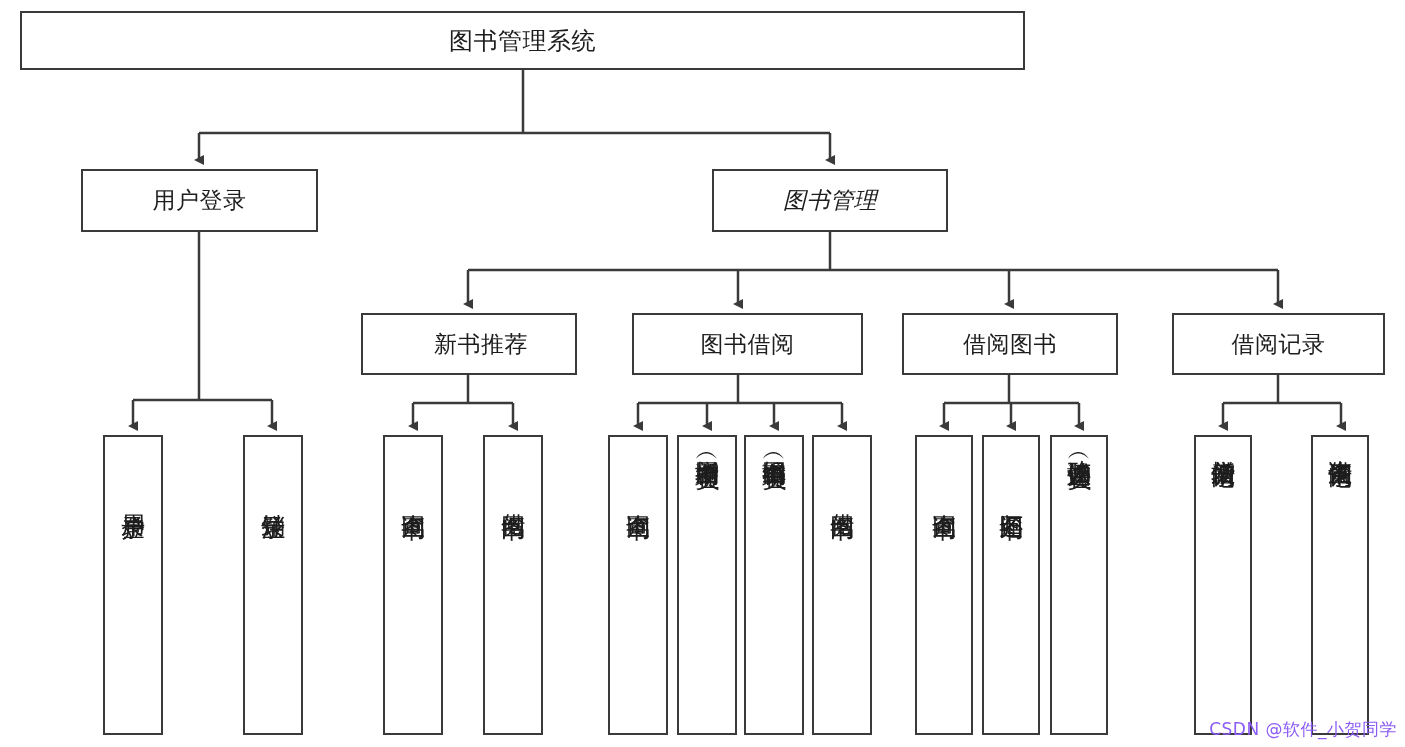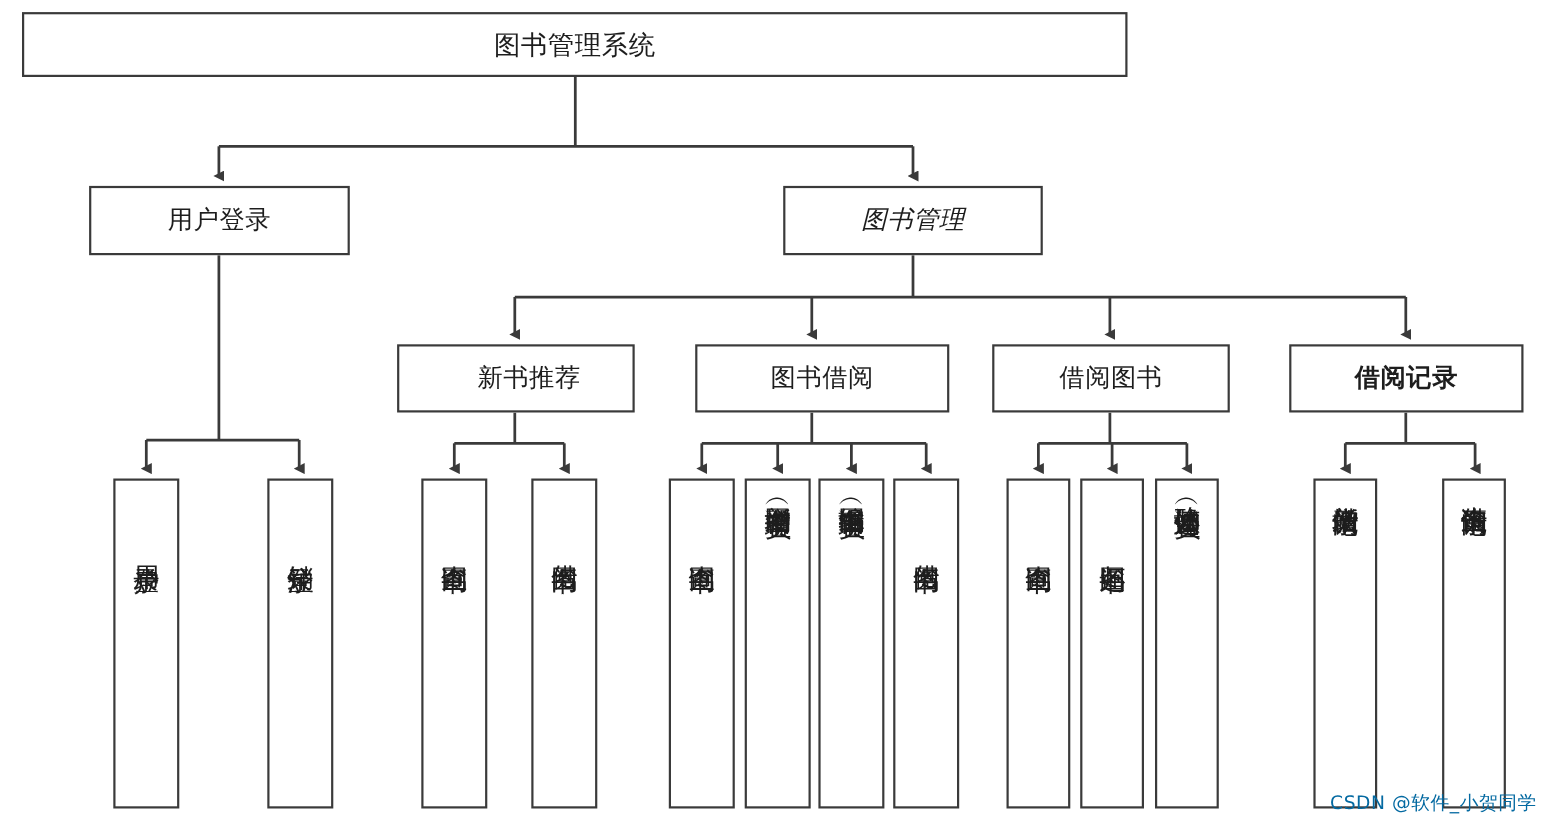--- a/index.html
+++ b/index.html
@@ -62,21 +62,21 @@
     white-space: nowrap;
   }
   .node.vert.pad .lbl {
     padding-top: 54px;
   }
   .watermark {
     position: absolute;
     right: 8px;
     bottom: 6px;
     font-size: 17px;
-    color: #0369a1;
+    color: #8b5cf6;
     letter-spacing: 0.5px;
     white-space: nowrap;
     margin-left: 28px;
   }
 </style>
 </head>
 <body>
 
 <div id="canvas">
 
@@ -143,21 +143,21 @@
 
   <div class="node horiz" style="left:361px; top:313px; width:216px; height:62px;padding-left:24px;">
     <span class="lbl">新书推荐</span>
   </div>
   <div class="node horiz" style="left:632px; top:313px; width:231px; height:62px;">
     <span class="lbl">图书借阅</span>
   </div>
   <div class="node horiz" style="left:902px; top:313px; width:216px; height:62px;">
     <span class="lbl">借阅图书</span>
   </div>
-  <div class="node horiz" style="left:1172px; top:313px; width:213px; height:62px;font-weight:bold;">
+  <div class="node horiz" style="left:1172px; top:313px; width:213px; height:62px;">
     <span class="lbl">借阅记录</span>
   </div>
 
   <div class="node vert pad" style="left:103px; top:435px; width:60px; height:300px;">
     <span class="lbl">用户登录</span>
   </div>
   <div class="node vert pad" style="left:243px; top:435px; width:60px; height:300px;">
     <span class="lbl">注销登录</span>
   </div>
 

